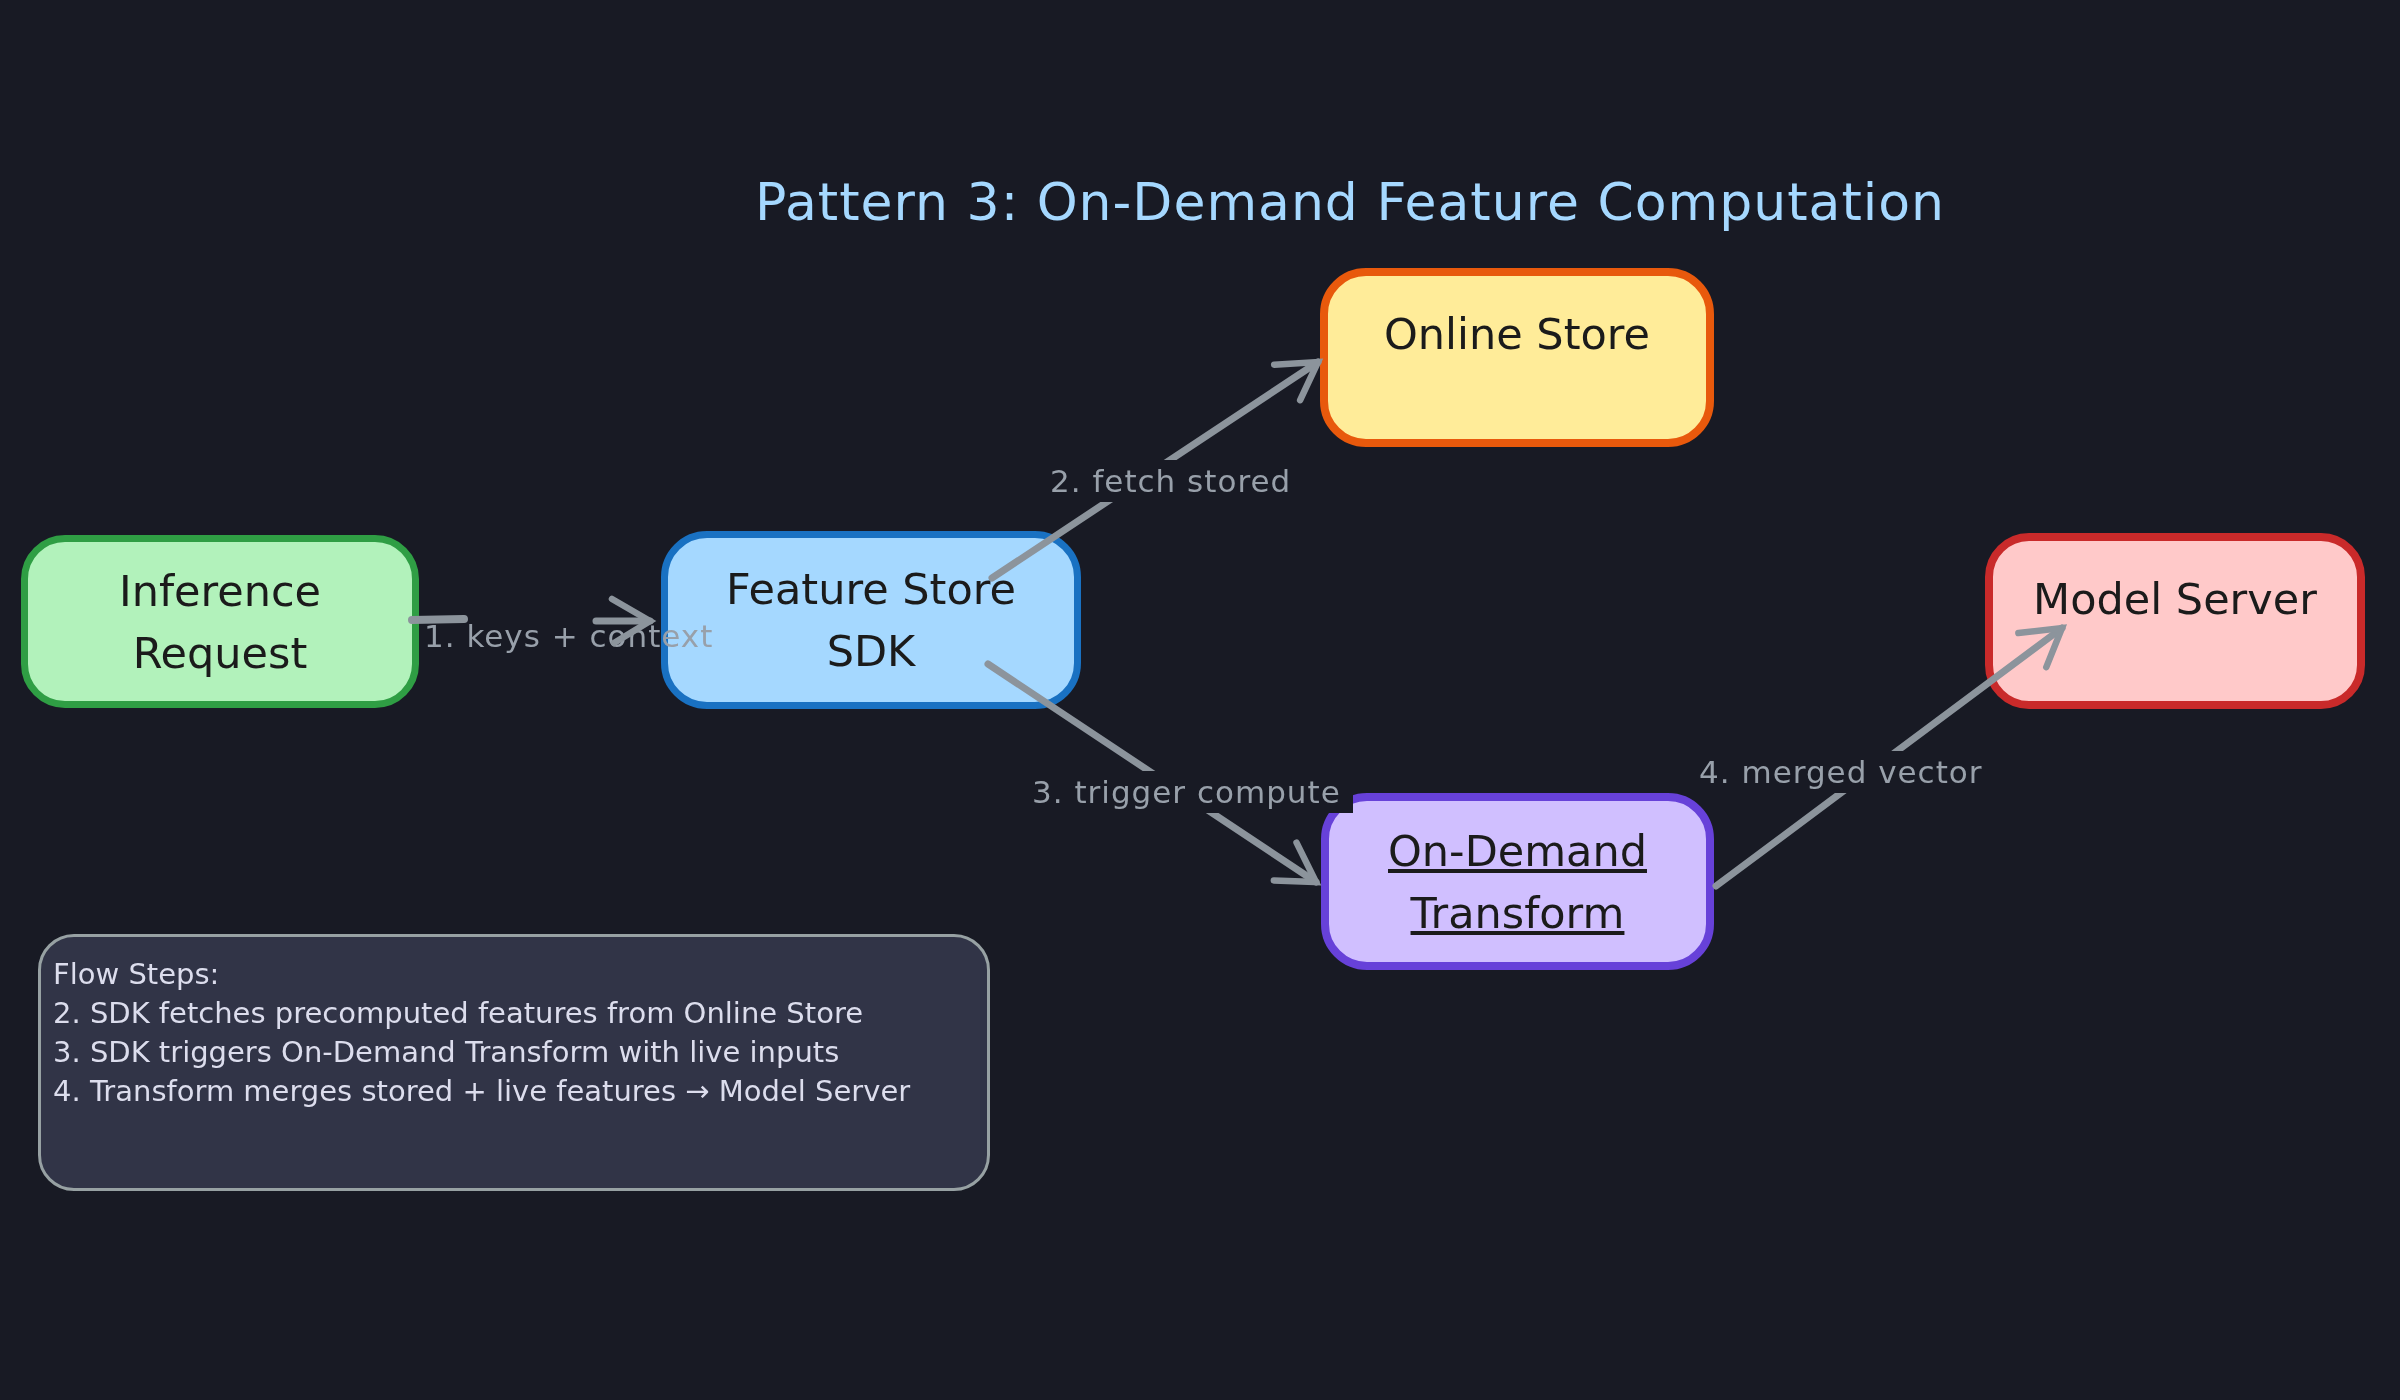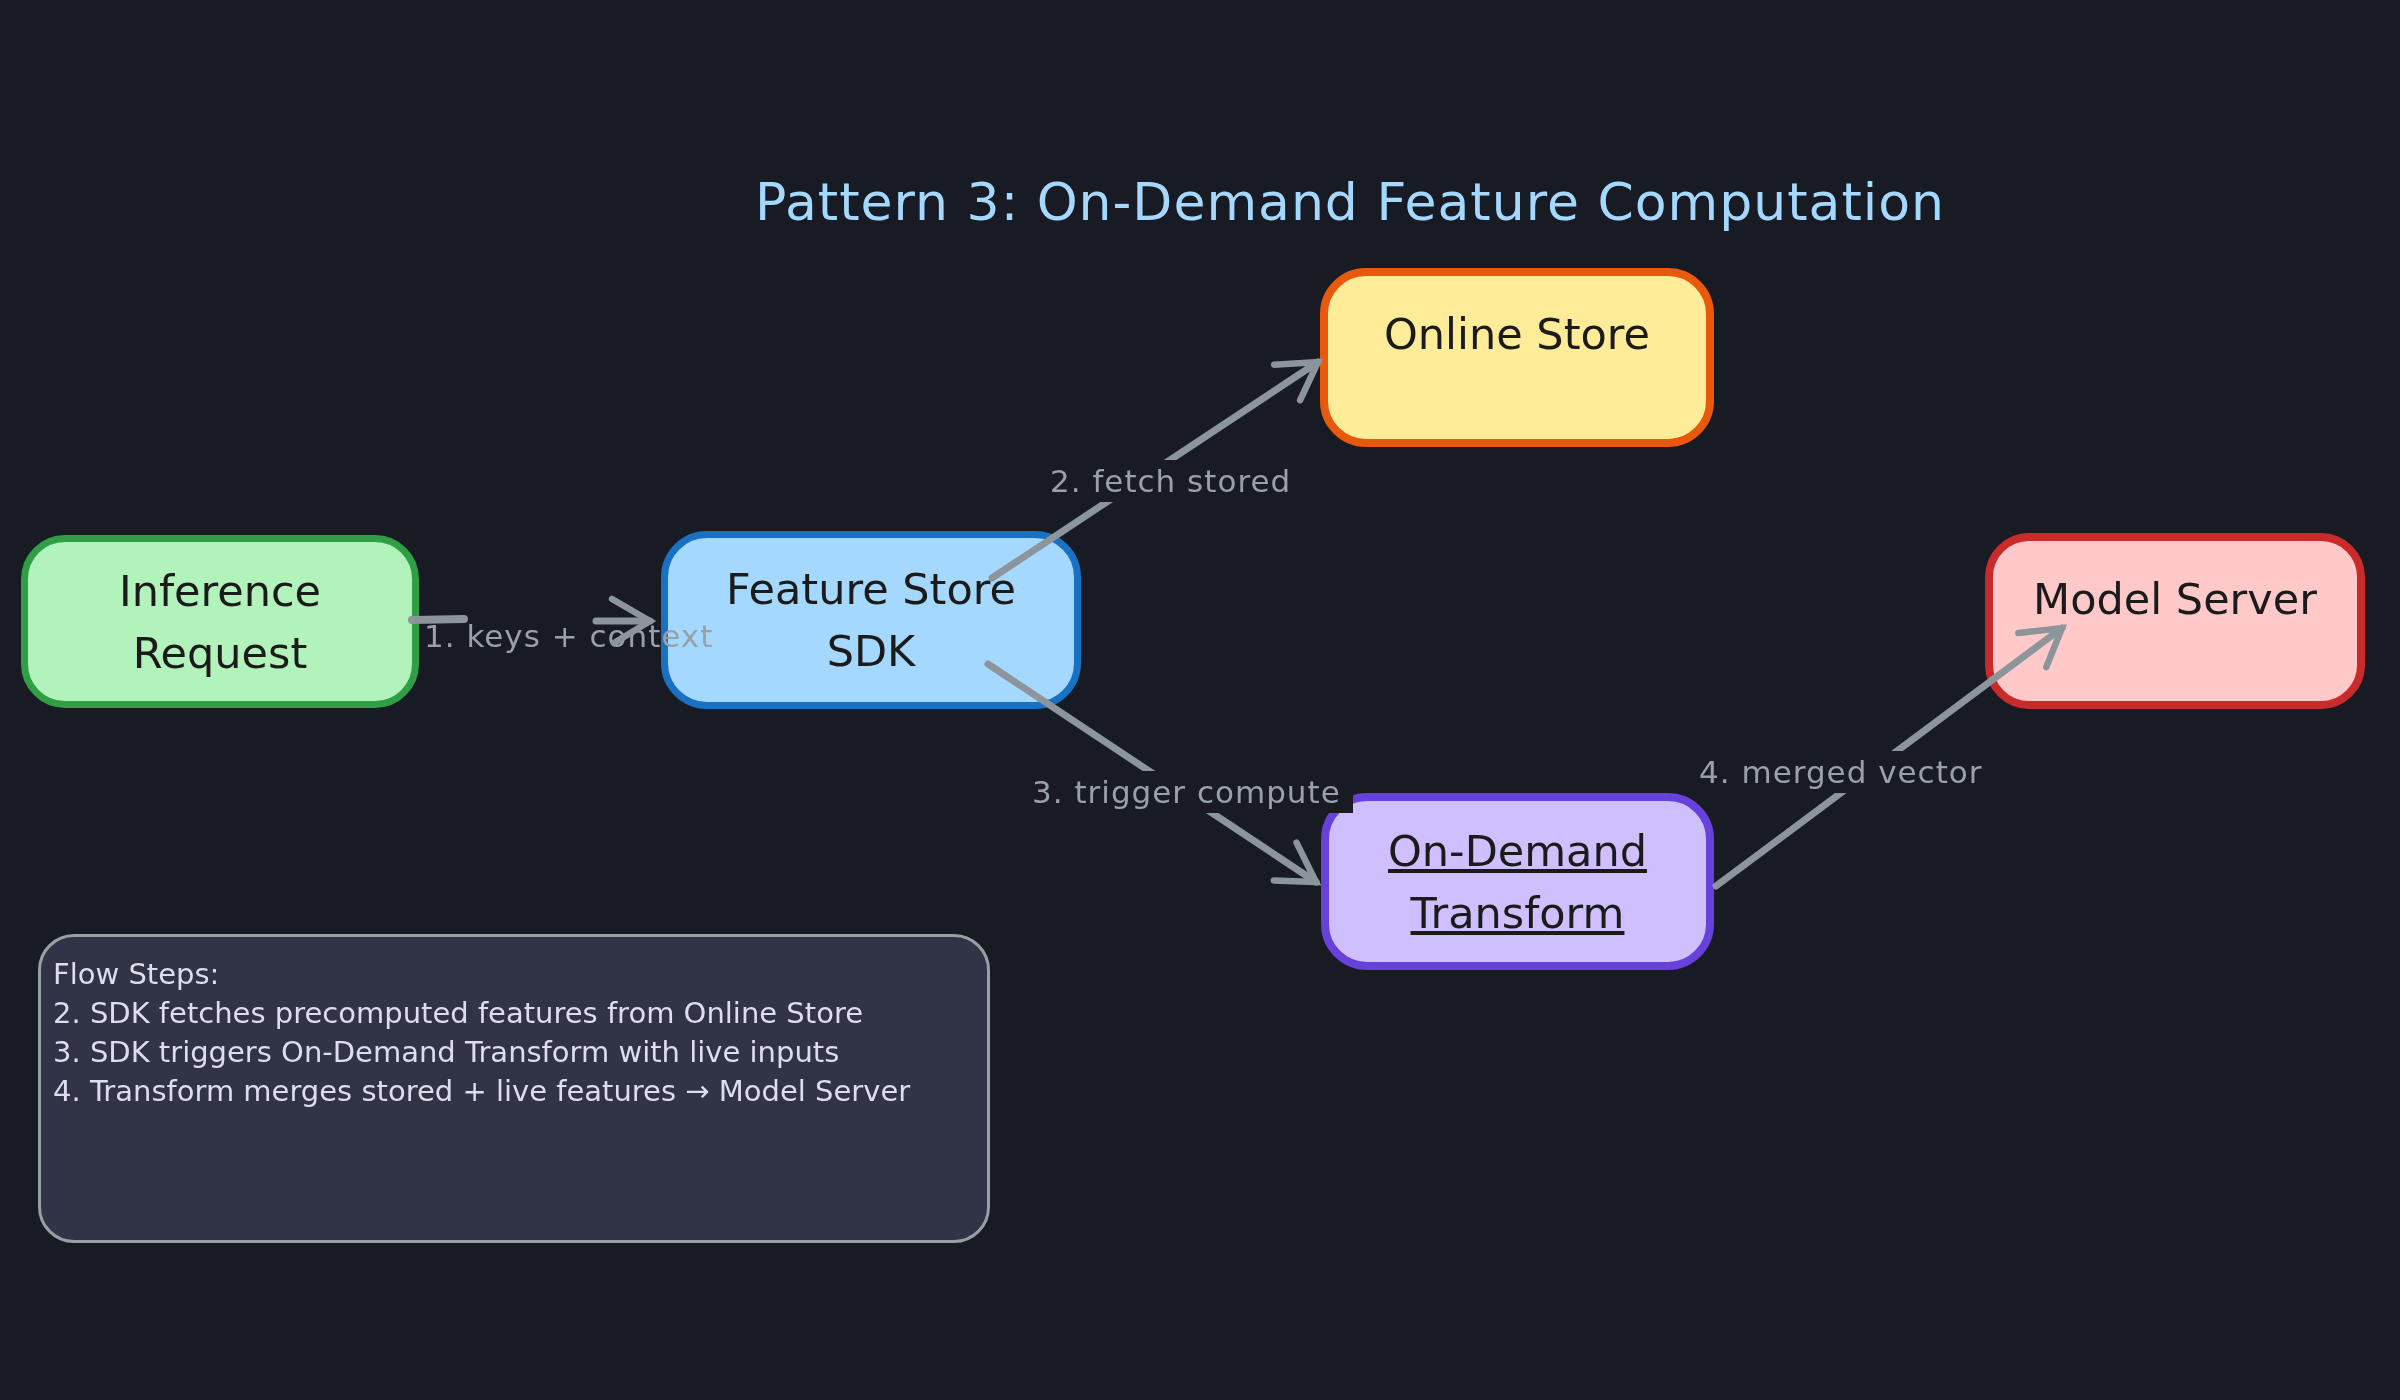--- a/index.html
+++ b/index.html
@@ -83,21 +83,21 @@
     letter-spacing: 1px;
     margin-top: 16px;
   }
   .edge-label--masked {
     background: #181a24;
     padding: 3px 12px;
   }
   .flow-box {
     position: absolute;
     left: 38px; top: 934px;
-    width: 952px; height: 309px;
+    width: 952px; height: 257px;
     box-sizing: border-box;
     background: #313447;
     border: 3px solid #97a1a3;
     border-radius: 36px;
     padding: 18px 14px 0 12px;
     z-index: 1;
   }
   .flow-heading, .flow-line {
     color: #dcdded;
     font-size: 29px;

